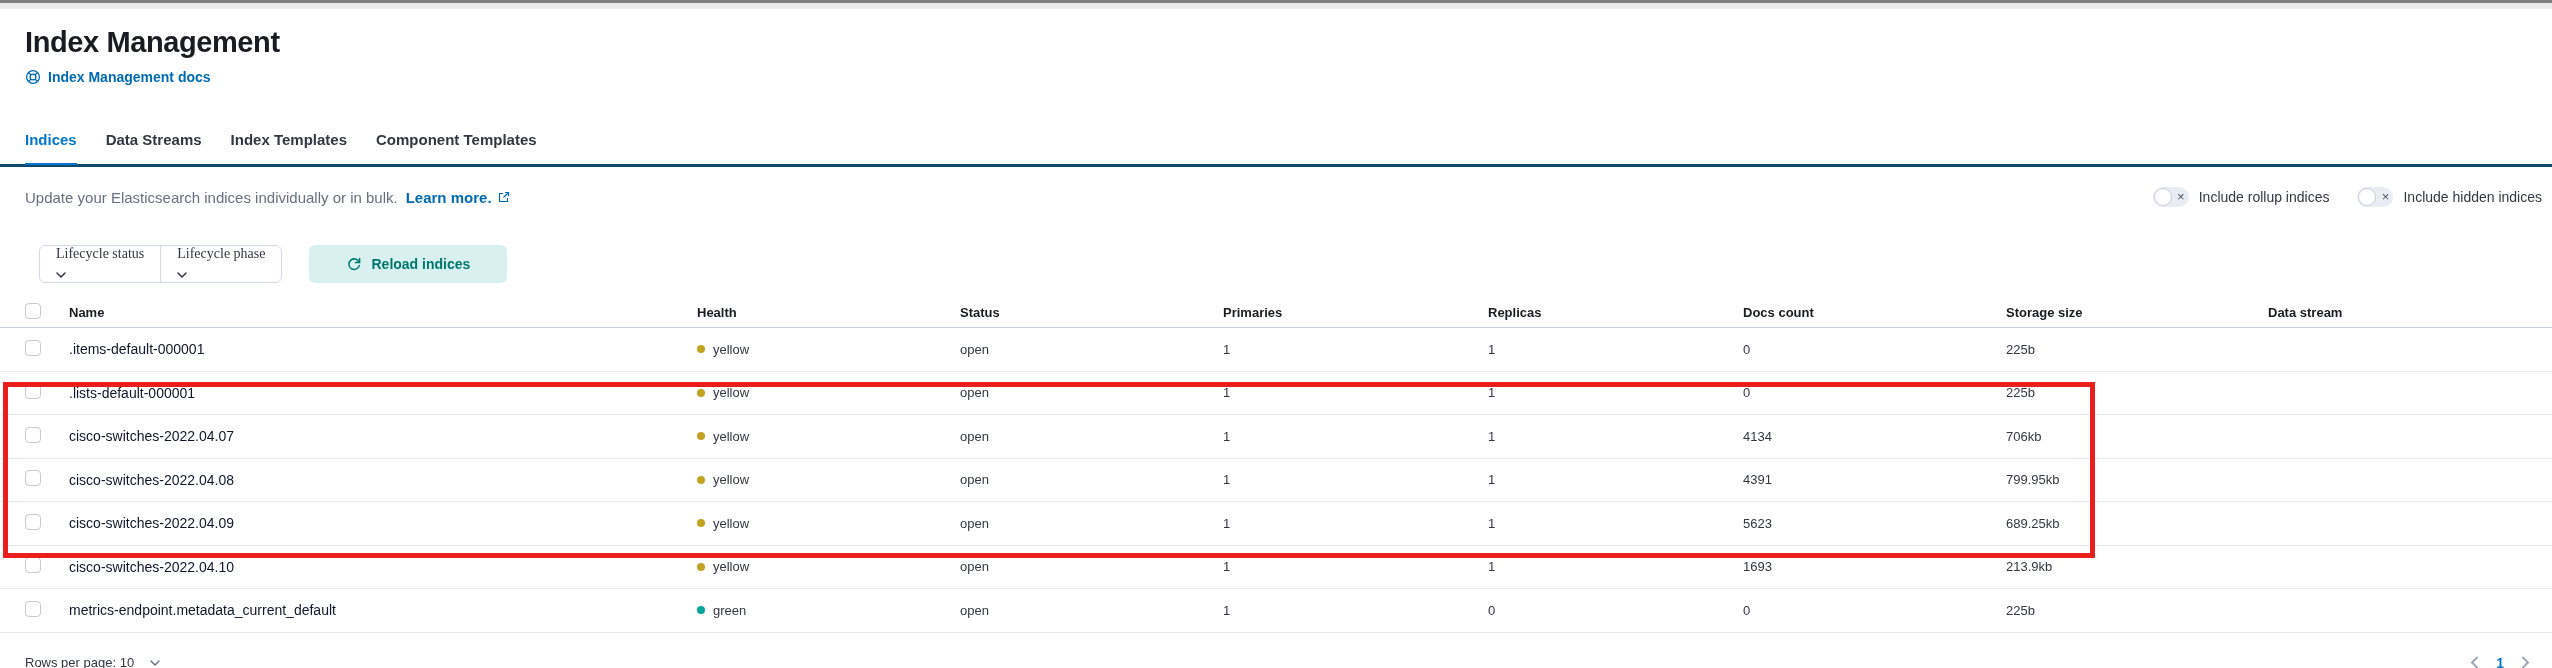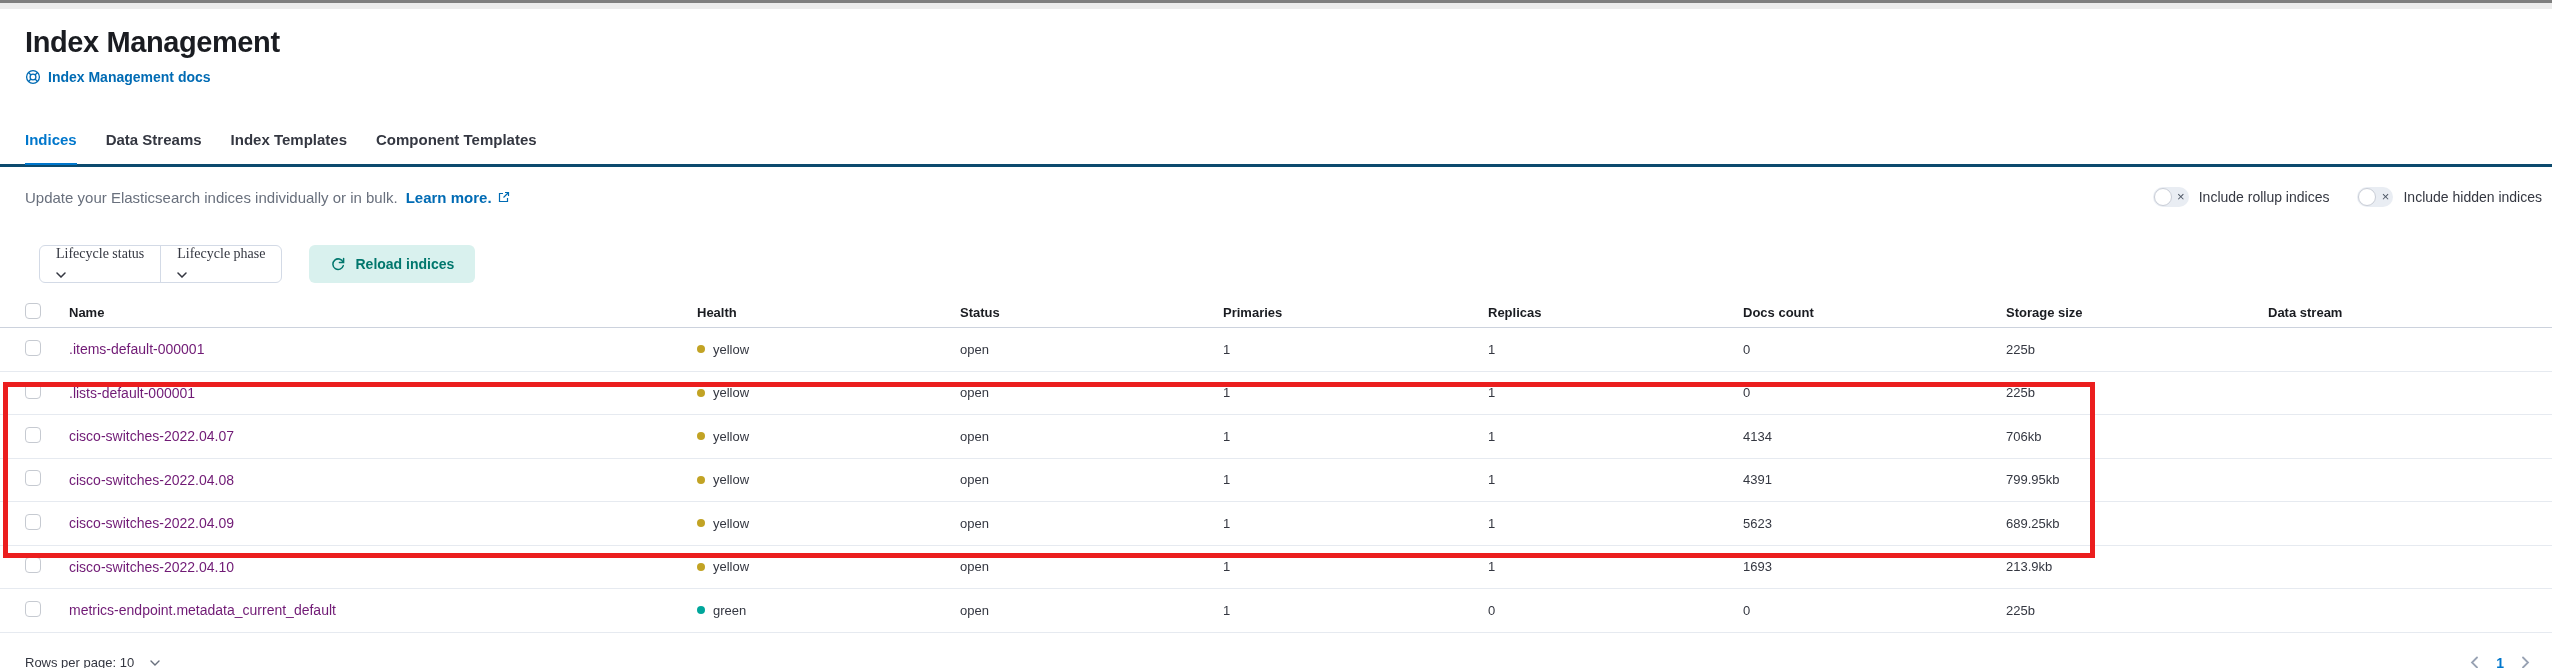--- a/index.html
+++ b/index.html
@@ -31,29 +31,29 @@
   .switch .knob { position: absolute; left: 1px; top: 1px; width: 18px; height: 18px; border-radius: 50%; background: #fff; border: 1px solid #c9cdd6; }
   .switch .x { position: absolute; right: 4px; top: 0; line-height: 20px; font-size: 13px; color: #4d5664; }
 
   .toolbar { display: flex; align-items: center; margin: 38px 10px 0 25px; }
   .search-box { flex: 1; height: 38px; border: 1px solid #D3DAE6; border-radius: 6px; background: #fdfdfe; display: flex; align-items: center; gap: 10px; padding: 0 12px; }
   .search-box input { flex: 1; border: none; outline: none; background: transparent; font-size: 14px; color: #343741; font-family: "Liberation Sans", sans-serif; }
   .search-box input::placeholder { color: #8b93a3; }
   .filter-group { display: flex; height: 38px; margin-left: 14px; border: 1px solid #D3DAE6; border-radius: 6px; background: #fff; overflow: hidden; }
   .filter-btn { display: flex; align-items: flex-start; gap: 10px; padding: 0 16px; font-size: 14px; color: #343741; background: none; border: none; cursor: pointer; font-family: Liberation Serif, serif; flex-direction: column; }
   .filter-btn + .filter-btn { border-left: 1px solid #D3DAE6; }
-  .reload-btn { display: flex; align-items: center; gap: 9px; height: 38px; padding: 0 21px; margin-left: 27px; background: #D9F1EE; color: #00776D; border: none; border-radius: 6px; font-size: 14px; font-weight: 600; cursor: pointer; font-family: "Liberation Sans", sans-serif; }
+  .reload-btn { display: flex; align-items: center; gap: 9px; height: 38px; padding: 0 37px; margin-left: 27px; background: #D9F1EE; color: #00776D; border: none; border-radius: 6px; font-size: 14px; font-weight: 600; cursor: pointer; font-family: "Liberation Sans", sans-serif; }
 
   .table { margin-top: 15px; font-size: 13px; }
   .thead, .trow { display: grid; grid-template-columns: 44px 628px 263px 263px 265px 255px 263px 262px 1fr; align-items: center; padding-left: 25px; }
   .thead { height: 30px; border-bottom: 1px solid #ccd2dd; }
   .thead .th { font-weight: 700; color: #1a1c21; }
   .trow { height: 43.5px; border-bottom: 1px solid #E6EAF0; background: #fff; }
   .checkbox { display: inline-block; width: 16px; height: 16px; border: 1px solid #c6cad1; border-radius: 4px; background: #fff; cursor: pointer; }
-  .name-link { color: #701a75; font-size: 14px; font-weight: 500; text-decoration: none; cursor: pointer; }
+  .name-link { color: #0f172a; font-size: 14px; font-weight: 500; text-decoration: none; cursor: pointer; }
   .health { display: flex; align-items: center; gap: 8px; }
   .dot { width: 8px; height: 8px; border-radius: 50%; flex: 0 0 auto; }
   .dot.yellow { background: #C2A324; }
   .dot.green  { background: #00A69B; }
 
   .red-box { position: absolute; left: 3px; top: 382px; width: 2092px; height: 176px; border: 5px solid #EB1E1E; pointer-events: none; z-index: 10; }
 
   .tfooter { display: flex; justify-content: space-between; align-items: center; margin: 22px 22px 0 25px; font-size: 13px; }
   .rpp { display: inline-flex; align-items: center; gap: 16px; color: #343741; cursor: pointer; }
   .pagination { display: inline-flex; align-items: center; gap: 17px; }

